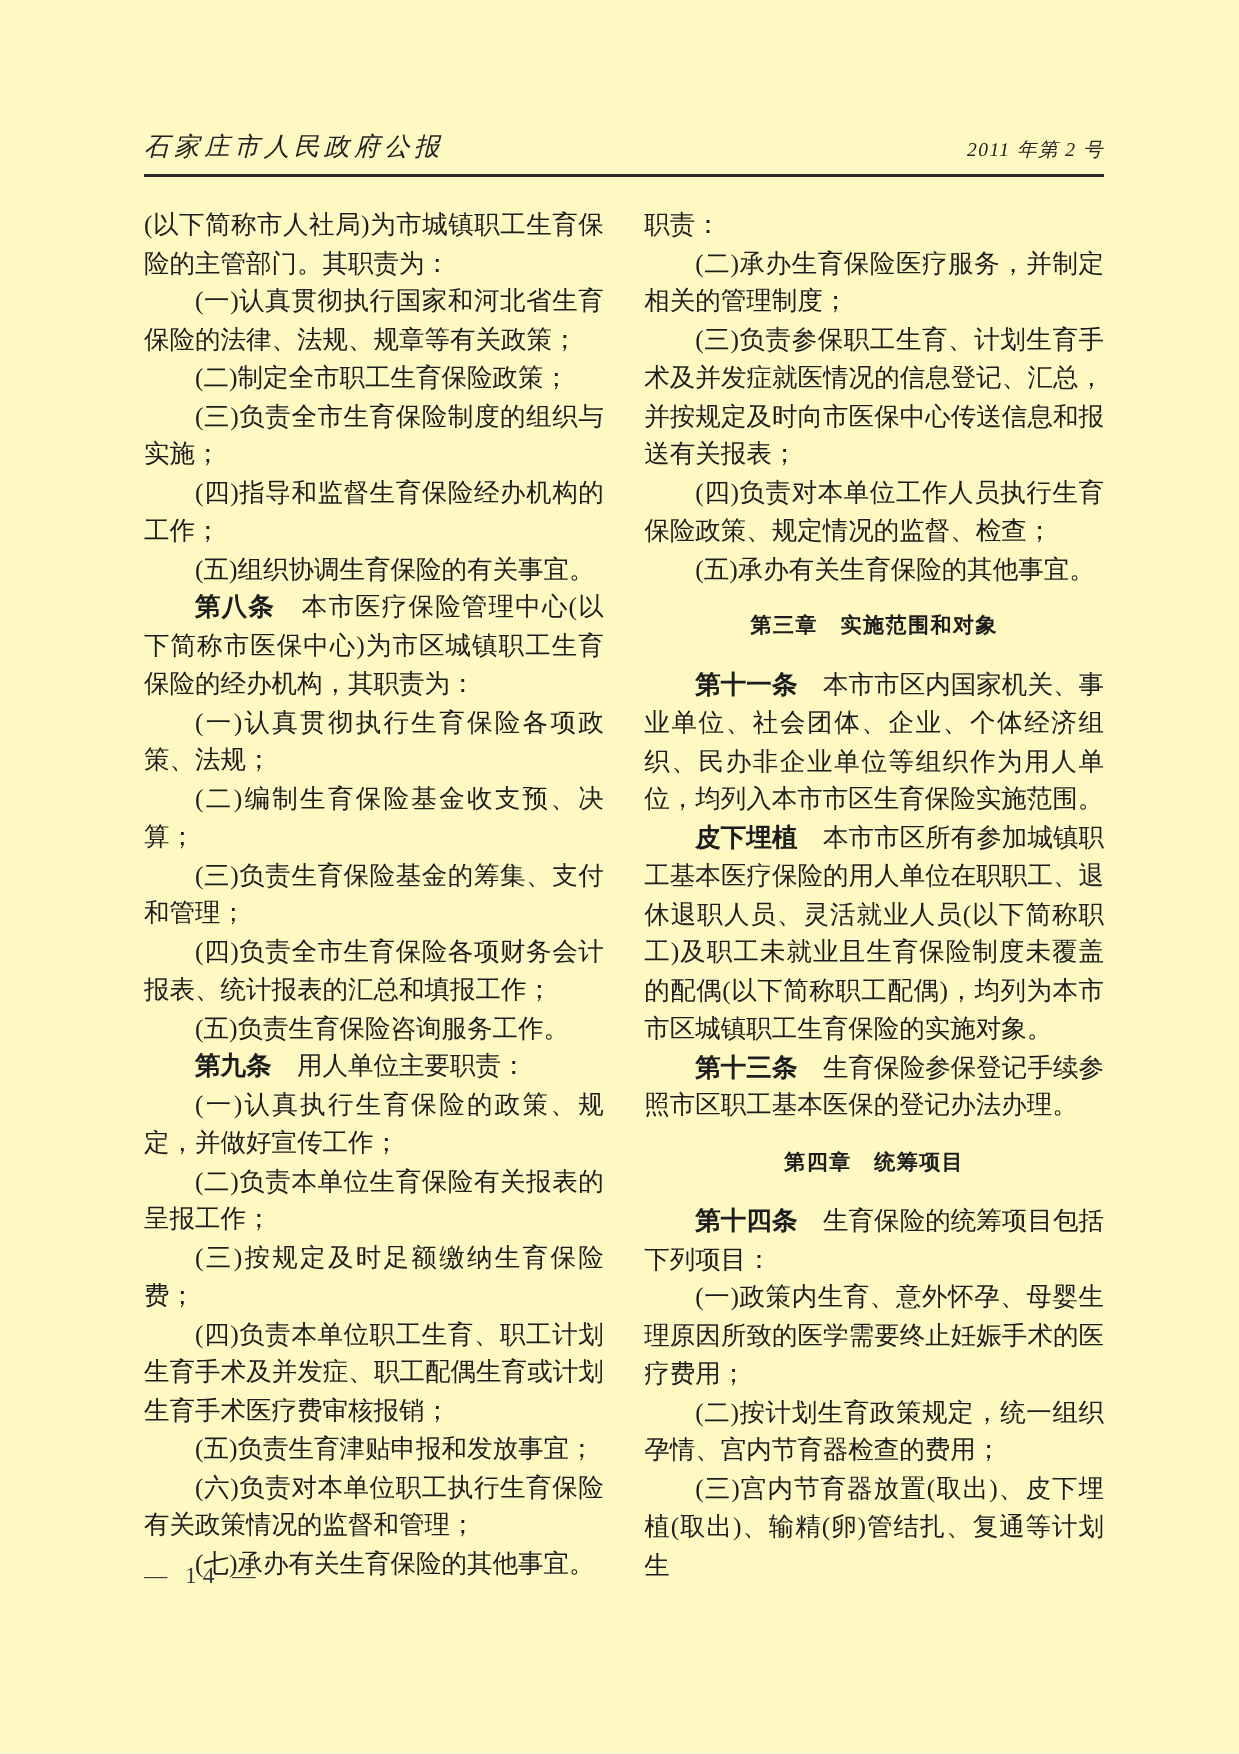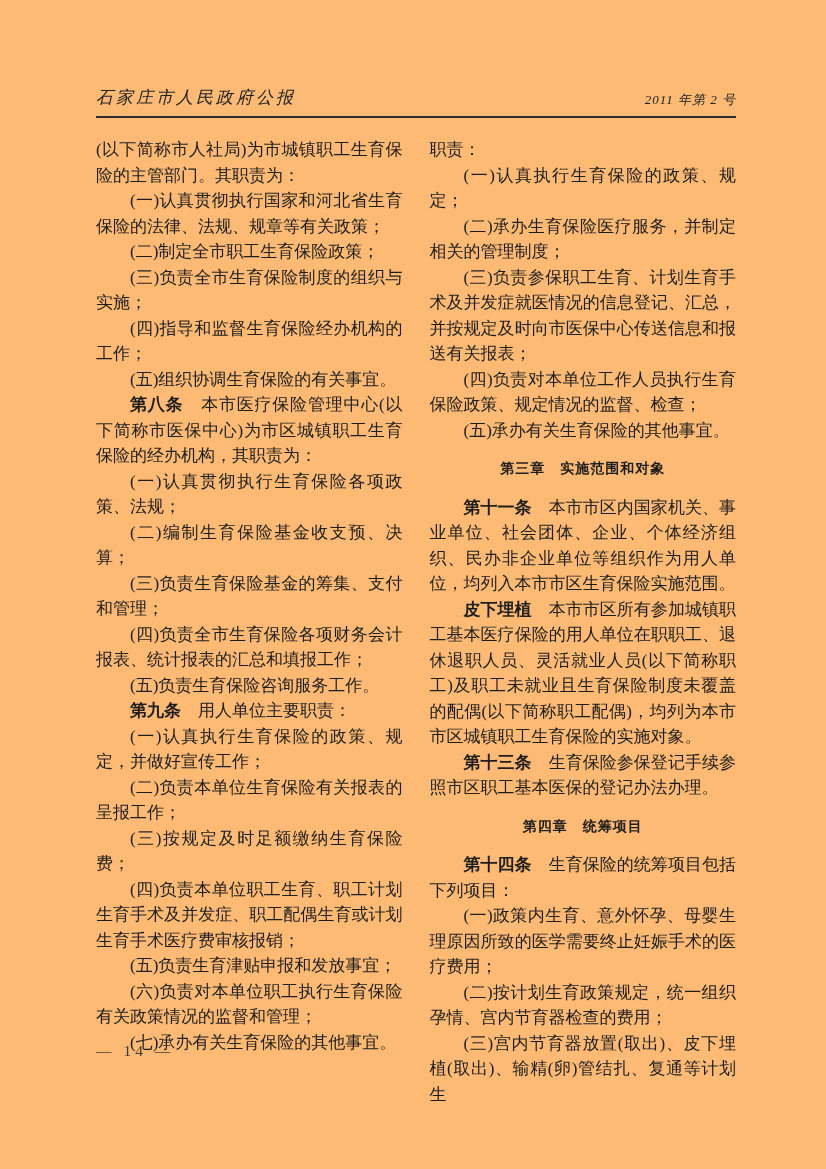--- a/index.html
+++ b/index.html
@@ -1,20 +1,20 @@
 <!DOCTYPE html>
 <html><head>
 <meta charset="utf-8">
 <style>
   html, body { margin: 0; padding: 0; background: #e8e8e8; }
   .page {
     position: relative;
     width: 826px;
     height: 1169px;
-    background: #fdba74;
+    background: #fef9c3;
     margin: 0 auto;
     overflow: hidden;
     color: #1d1d1d;
     font-family: "Liberation Serif", "DejaVu Serif", serif;
   }
   .content {
     position: absolute;
     left: 96px;
     top: 86px;
     width: 640px;
@@ -104,21 +104,20 @@
         <p class="para"><span>(二)负责本单位生育保险有关报表的呈报工作；</span></p>
         <p class="para"><span>(三)按规定及时足额缴纳生育保险费；</span></p>
         <p class="para"><span>(四)负责本单位职工生育、职工计划生育手术及并发症、职工配偶生育或计划生育手术医疗费审核报销；</span></p>
         <p class="para"><span>(五)负责生育津贴申报和发放事宜；</span></p>
         <p class="para"><span>(六)负责对本单位职工执行生育保险有关政策情况的监督和管理；</span></p>
         <p class="para"><span>(七)承办有关生育保险的其他事宜。</span></p>
       </div>
 
       <div class="col">
         <p class="para noindent"><span>职责：</span></p>
-        <p class="para"><span>(一)认真执行生育保险的政策、规定；</span></p>
         <p class="para"><span>(二)承办生育保险医疗服务，并制定相关的管理制度；</span></p>
         <p class="para"><span>(三)负责参保职工生育、计划生育手术及并发症就医情况的信息登记、汇总，并按规定及时向市医保中心传送信息和报送有关报表；</span></p>
         <p class="para"><span>(四)负责对本单位工作人员执行生育保险政策、规定情况的监督、检查；</span></p>
         <p class="para"><span>(五)承办有关生育保险的其他事宜。</span></p>
         <p class="para chapter">第三章　实施范围和对象</p>
         <p class="para"><b class="lead">第十一条</b><span>　本市市区内国家机关、事业单位、社会团体、企业、个体经济组织、民办非企业单位等组织作为用人单位，均列入本市市区生育保险实施范围。</span></p>
         <p class="para"><b class="lead">皮下埋植</b><span>　本市市区所有参加城镇职工基本医疗保险的用人单位在职职工、退休退职人员、灵活就业人员(以下简称职工)及职工未就业且生育保险制度未覆盖的配偶(以下简称职工配偶)，均列为本市市区城镇职工生育保险的实施对象。</span></p>
         <p class="para"><b class="lead">第十三条</b><span>　生育保险参保登记手续参照市区职工基本医保的登记办法办理。</span></p>
         <p class="para chapter">第四章　统筹项目</p>
         <p class="para"><b class="lead">第十四条</b><span>　生育保险的统筹项目包括下列项目：</span></p>

